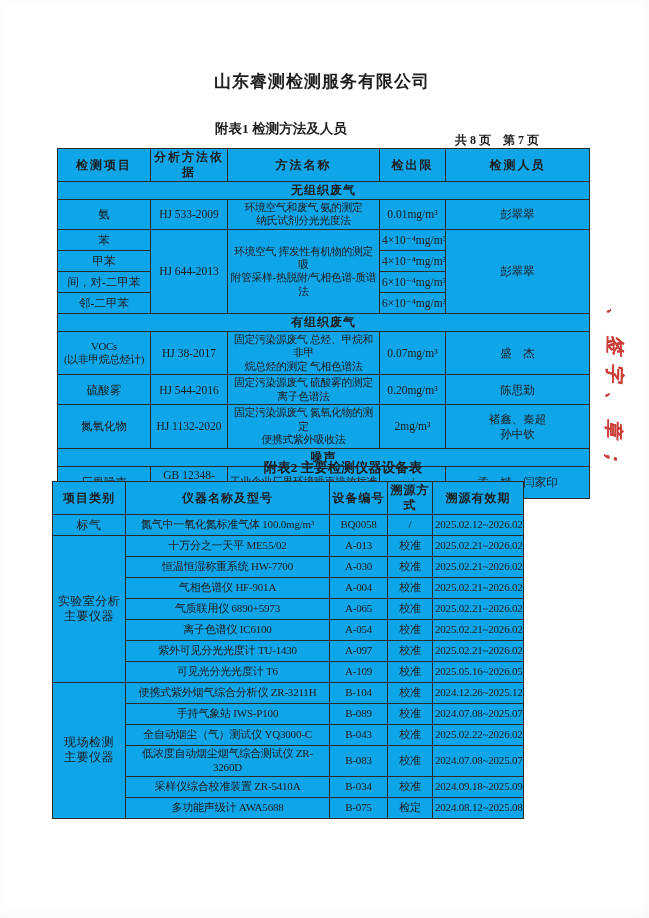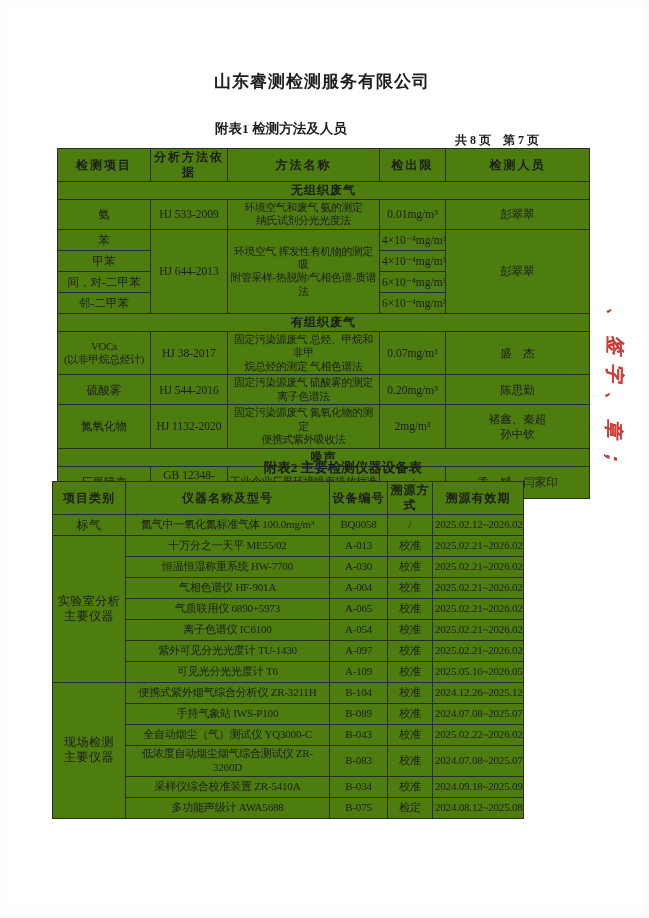--- a/index.html
+++ b/index.html
@@ -14,21 +14,21 @@
   .company{position:absolute;top:70px;left:0;width:644px;text-align:center;
     font-size:17px;font-weight:bold;letter-spacing:1px;}
   .big-title{position:absolute;top:93px;left:0;width:592px;text-align:center;
     font-size:24px;font-weight:bold;letter-spacing:5px;}
   .cap1{position:absolute;top:120px;left:215px;font-size:13.5px;font-weight:bold;}
   .pagenum{position:absolute;top:132px;left:455px;font-size:12px;font-weight:bold;}
   .cap2{position:absolute;top:459px;left:0;width:686px;text-align:center;
     font-size:13.5px;font-weight:bold;}
 
   table{border-collapse:collapse;table-layout:fixed;position:absolute;
-    background:#4d7c0f;}
+    background:#0ea5e9;}
   #table1{top:148px;left:57px;width:532px;}
   #table2{top:481px;left:52px;width:471px;}
   td,th{border:1.4px solid #2b2b2b;text-align:center;vertical-align:middle;
     padding:1px 2px;overflow:hidden;white-space:pre-line;line-height:1.25;}
   th{font-size:12px;font-weight:bold;letter-spacing:2px;height:17px;}
   #table1 td{font-size:11.5px;height:18px;}
   #table1 td.section{font-weight:bold;height:12px;letter-spacing:1px;font-size:12px;}
   #table1 td.longtext{font-size:10.8px;letter-spacing:-0.3px;}
   #table2 td{font-size:11px;height:18px;letter-spacing:-0.2px;}
   #table2 td.cat{font-size:12px;letter-spacing:.5px;}

